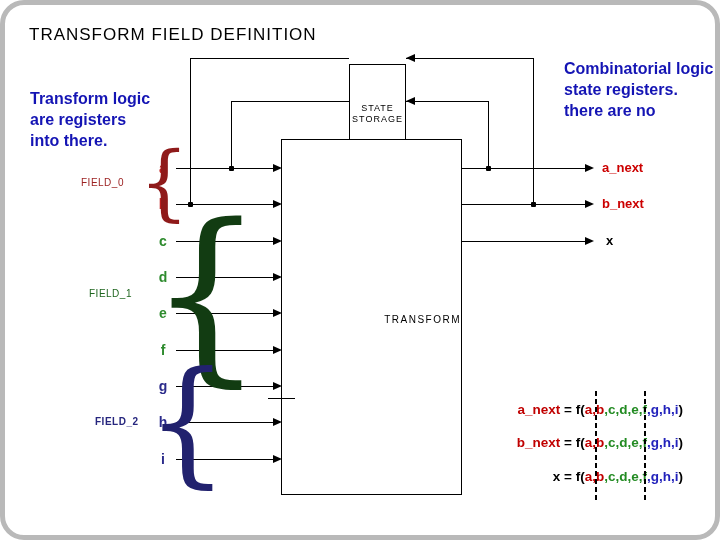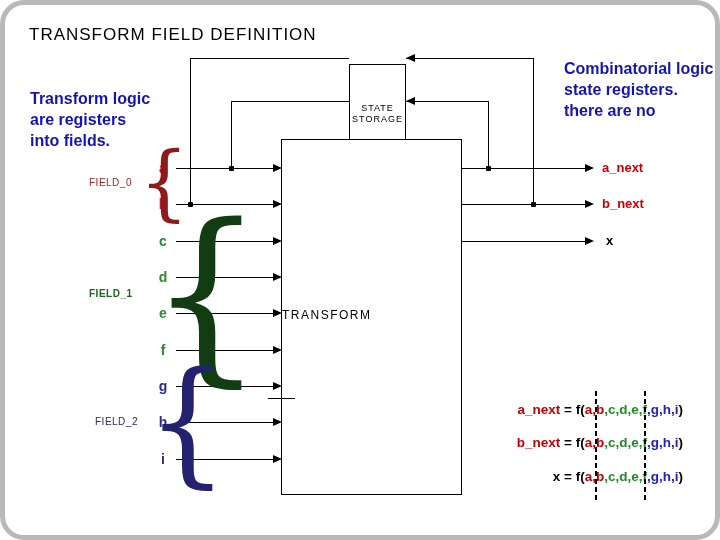--- a/index.html
+++ b/index.html
@@ -12,44 +12,44 @@
   .vl{position:absolute;width:1px;background:#000;}
   .ar{position:absolute;width:0;height:0;border-top:4px solid transparent;border-bottom:4px solid transparent;border-left:9px solid #000;}
   .al{position:absolute;width:0;height:0;border-top:4px solid transparent;border-bottom:4px solid transparent;border-right:9px solid #000;}
   .dot{position:absolute;width:5px;height:5px;background:#000;border-radius:1px;}
   .box{position:absolute;border:1px solid #000;background:#fff;box-sizing:border-box;}
   .title{position:absolute;left:24px;top:20px;font-size:17px;font-weight:normal;color:#000;letter-spacing:1px;white-space:nowrap;}
   .note{position:absolute;font-size:16px;font-weight:bold;color:#1414b4;line-height:21px;white-space:nowrap;}
   .note-left{left:25px;top:83px;}
   .note-right{left:559px;top:53px;}
   .ss-label{position:absolute;left:0;top:38px;width:100%;text-align:center;font-size:9px;letter-spacing:1px;color:#000;line-height:11px;}
-  .tr-label{position:absolute;left:0;top:168px;width:100%;text-align:left;font-size:12px;letter-spacing:1.5px;color:#000;}
+  .tr-label{position:absolute;left:0;top:174px;width:100%;text-align:right;font-size:10px;letter-spacing:1.5px;color:#000;}
   .letter{position:absolute;left:149px;width:18px;height:18px;line-height:18px;text-align:center;font-size:14px;font-weight:bold;}
   .c-red{color:#c22222;} .c-green{color:#2e8b2e;} .c-blue{color:#2b2b8b;}
   .f-label{position:absolute;font-size:10px;letter-spacing:0.5px;white-space:nowrap;}
-  .f0{color:#9c2121;} .f1{color:#1e651e;} .f2{color:#26267e;}
+  .f0{color:#9c2121;} .f1{color:#1e651e;} .f2{color:#26267e;font-weight:bold;}
   .brace{position:absolute;font-family:"DejaVu Serif", serif;line-height:1;font-weight:normal;transform:scaleX(0.95);}
   .out-label{position:absolute;font-size:13px;font-weight:bold;white-space:nowrap;}
   .o-red{color:#cc0000;} .o-black{color:#000;}
   .dash-v{position:absolute;width:2px;background:repeating-linear-gradient(to bottom,#000 0 5px,transparent 5px 8px);}
   .eqs{position:absolute;left:420px;width:258px;font-size:13.5px;font-weight:bold;}
   .eq-row{position:absolute;right:0;white-space:nowrap;text-align:right;}
   .e-red{color:#c00000;} .e-green{color:#228b22;} .e-blue{color:#2222bb;} .e-black{color:#000;}
 </style>
 </head>
 <body>
 
 <div class="slide">
 
   <div class="title">TRANSFORM FIELD DEFINITION</div>
 
   <div class="note note-left">
     <div>Transform logic</div>
     <div>are registers</div>
-    <div>into fields.</div>
+    <div>into there.</div>
   </div>
 
   <div class="note note-right">
     <div>Combinatorial logic</div>
     <div>state registers.</div>
     <div>there are no</div>
   </div>
 
   <div class="box" style="left:344px;top:15px;width:57px;height:112px;margin-top:44px;">
     <div class="ss-label">
@@ -109,24 +109,24 @@
   <div class="letter c-blue" style="top:408px;">h</div>
   <div class="hl" style="left:171px;top:417px;width:97px;"></div>
   <div class="ar" style="left:268px;top:413px;"></div>
 
   <div class="letter c-blue" style="top:445px;">i</div>
   <div class="hl" style="left:171px;top:454px;width:97px;"></div>
   <div class="ar" style="left:268px;top:450px;"></div>
 
   <div class="hl" style="left:263px;top:393px;width:27px;"></div>
 
-  <div class="f-label f0" style="left:84px;top:172px;">FIELD_0</div>
+  <div class="f-label f0" style="left:76px;top:172px;">FIELD_0</div>
   <div class="brace f0" style="left:133px;top:137px;font-size:82px;color:#8f1a1a;">{</div>
 
-  <div class="f-label f1" style="left:84px;top:283px;font-weight:bold;">FIELD_1</div>
+  <div class="f-label f1" style="left:84px;top:283px;">FIELD_1</div>
   <div class="brace f1" style="left:141px;top:194px;font-size:190px;color:#123c12;">{</div>
 
   <div class="f-label f2" style="left:90px;top:411px;">FIELD_2</div>
   <div class="brace f2" style="left:139px;top:349px;font-size:136px;color:#22226e;">{</div>
 
   <div class="hl" style="left:457px;top:163px;width:123px;"></div>
   <div class="ar" style="left:580px;top:159px;"></div>
   <div class="out-label o-red" style="left:597px;top:155px;">a_next</div>
 
   <div class="hl" style="left:457px;top:199px;width:123px;"></div>

